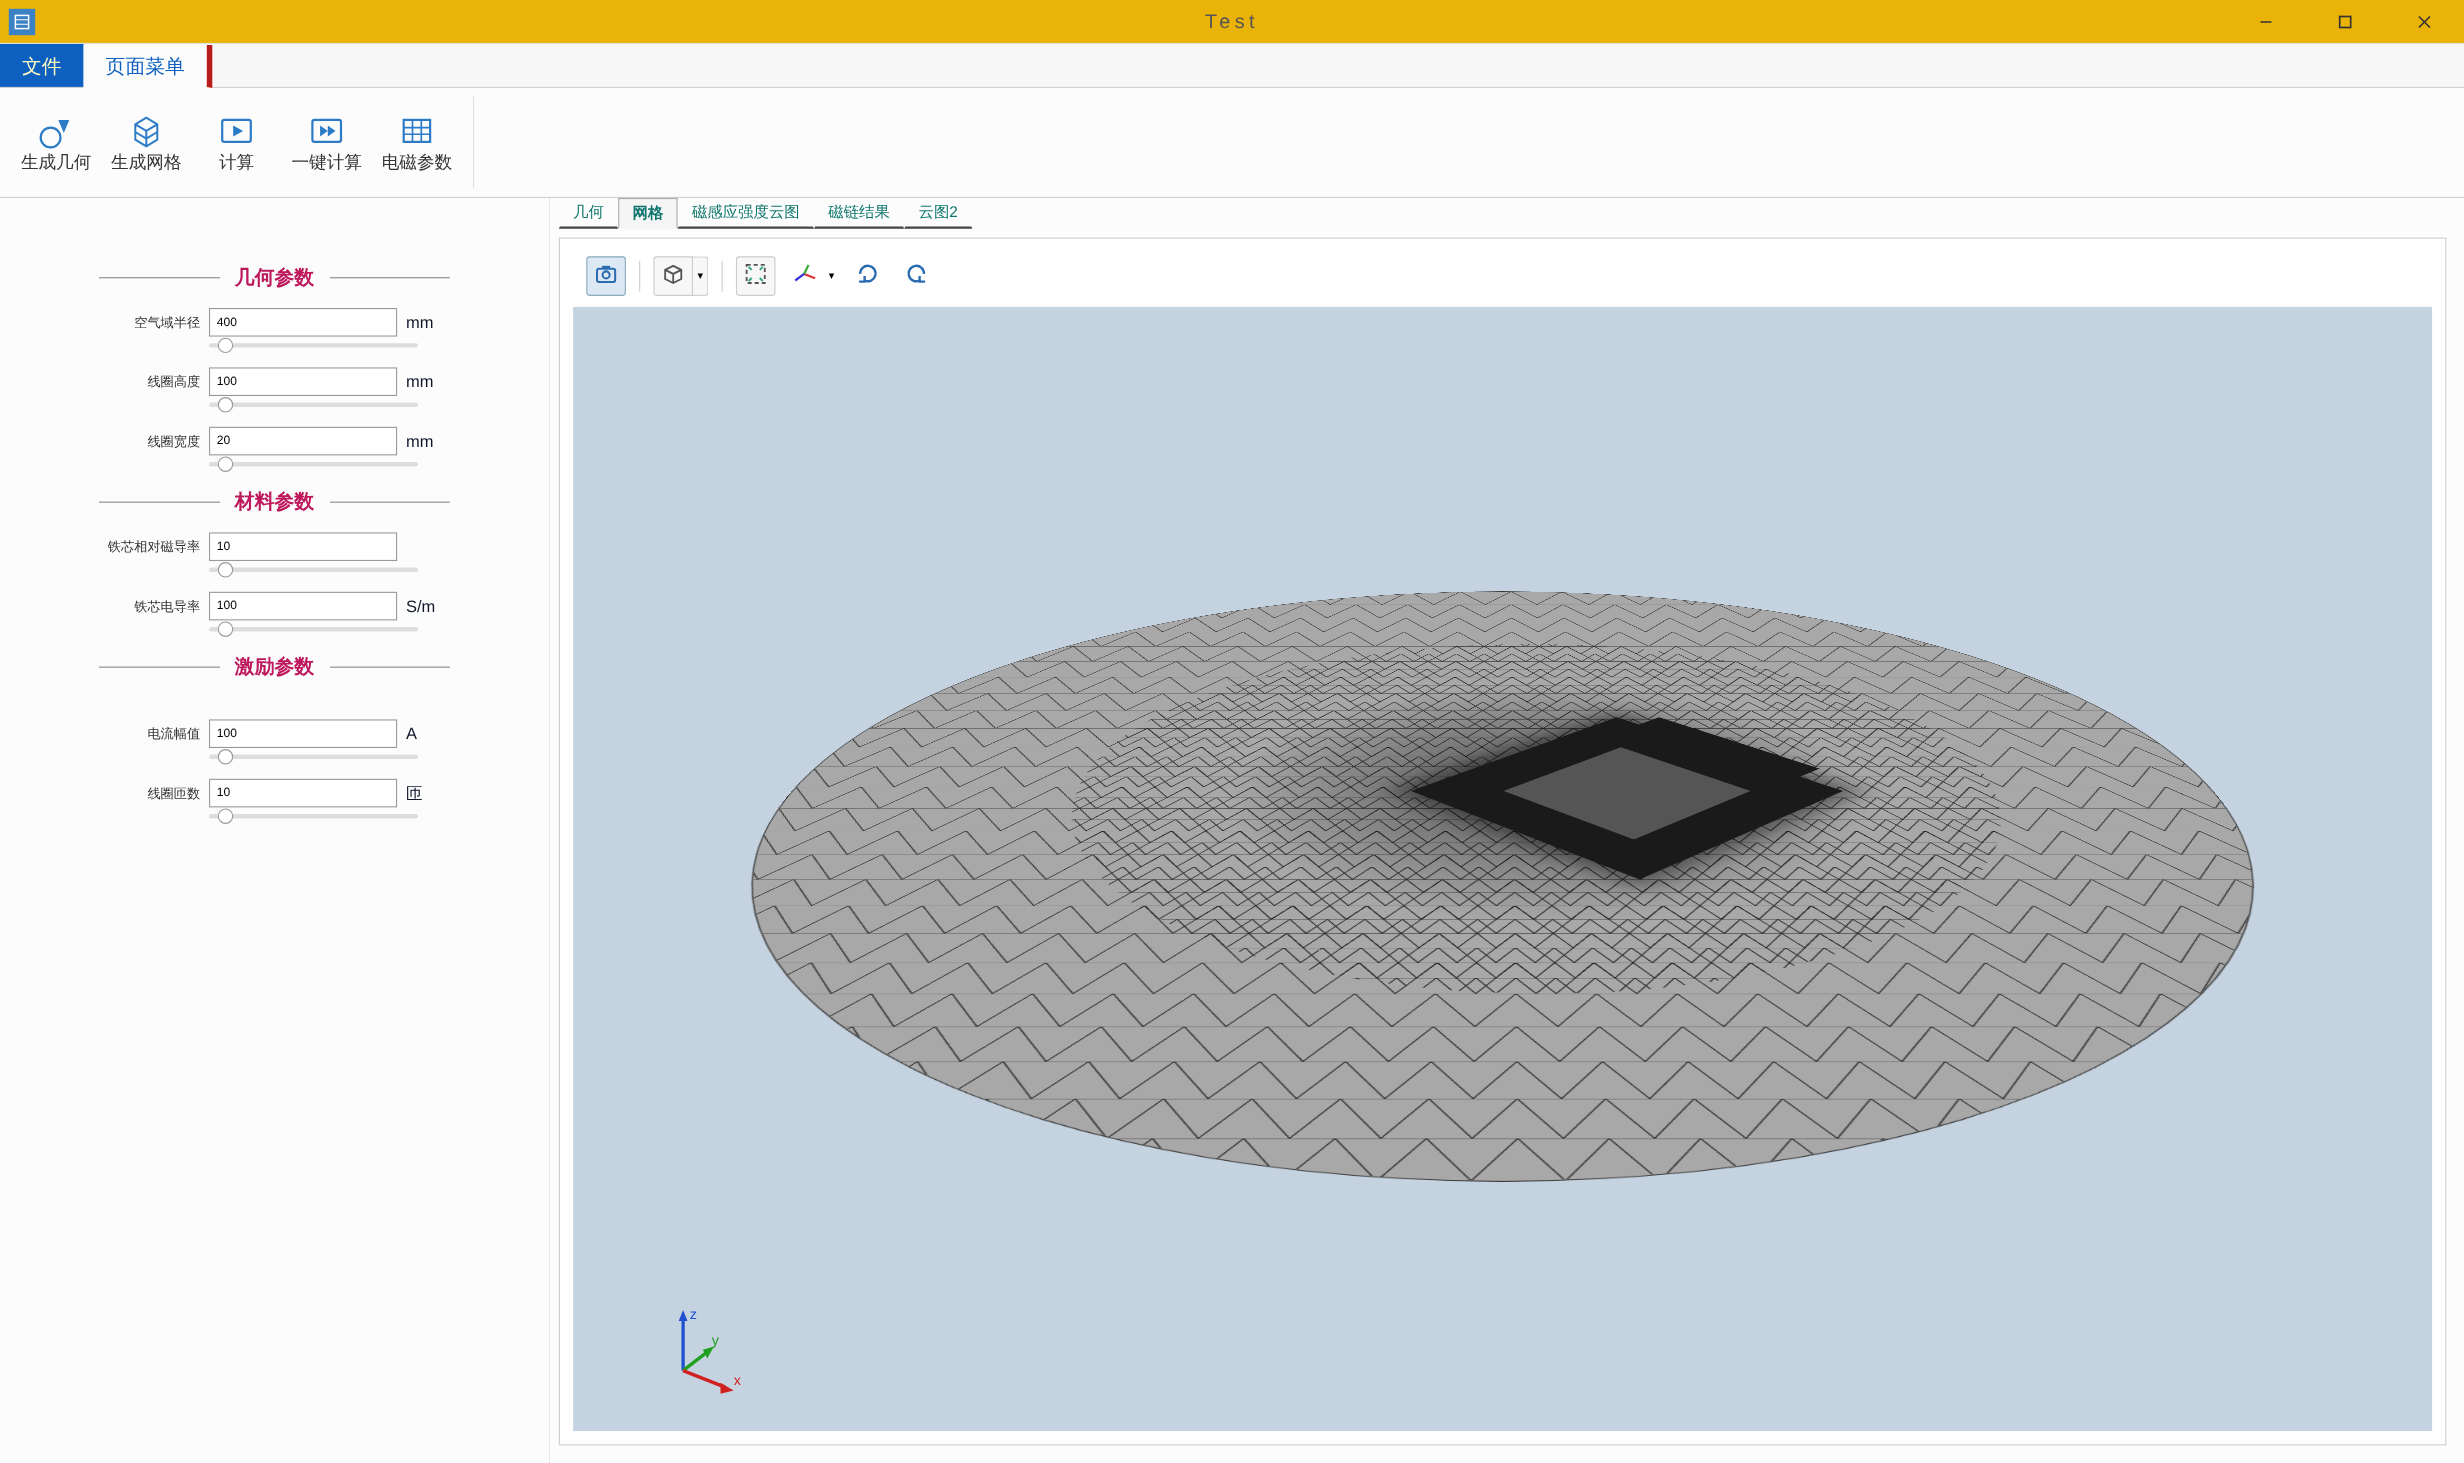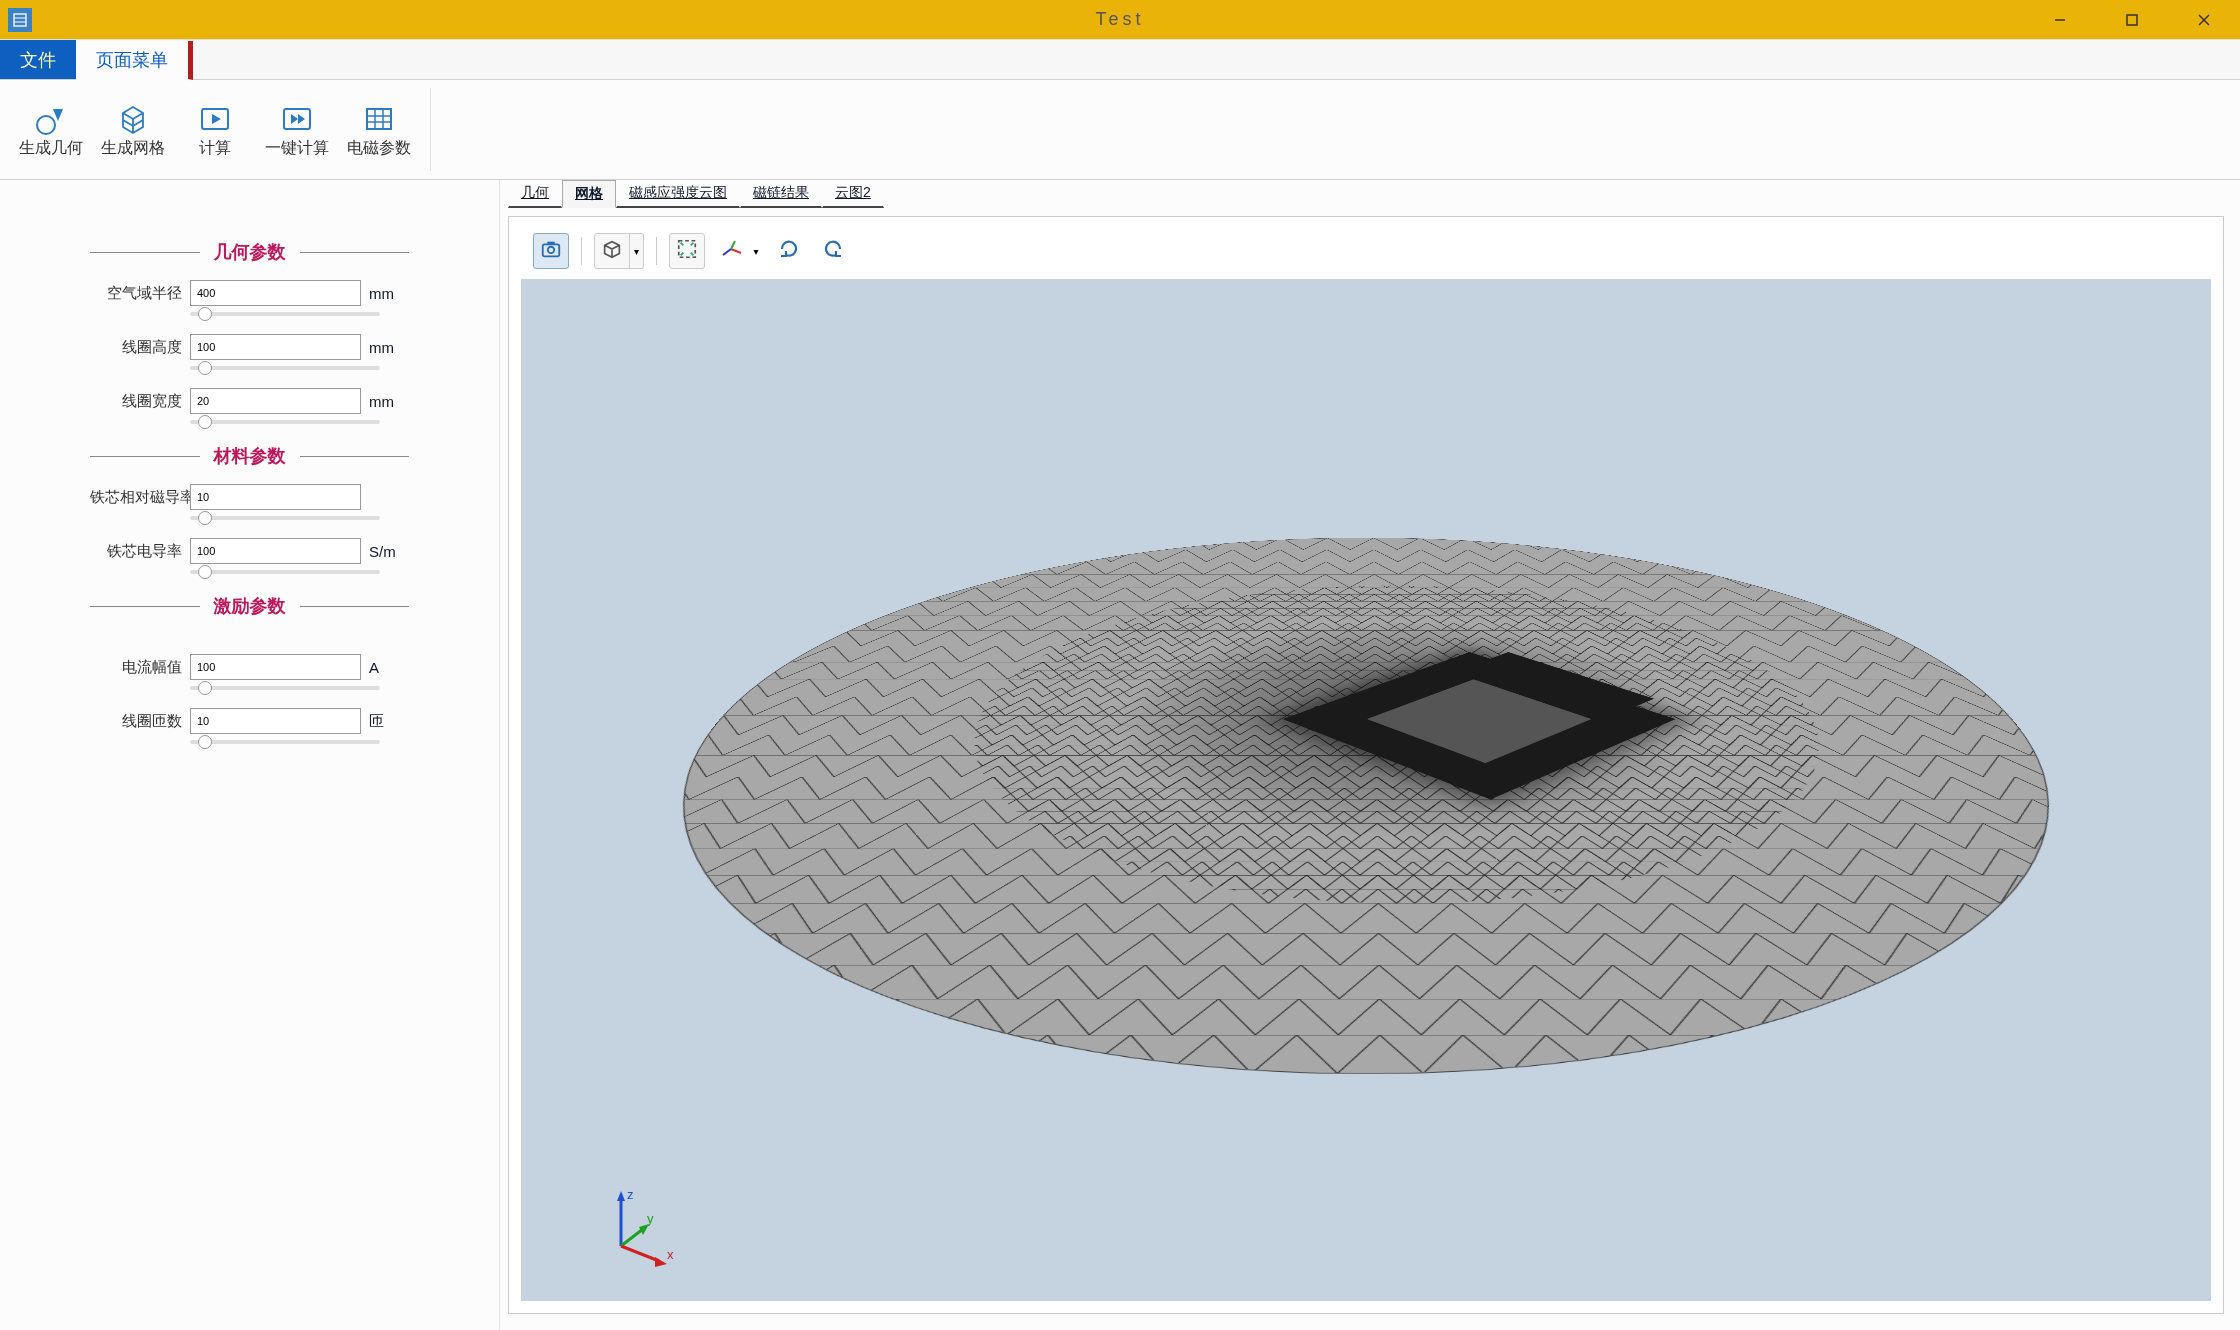--- a/index.html
+++ b/index.html
@@ -28,30 +28,30 @@
 
 
 .main { display: flex; height: calc(100% - 180px); }
 
 
 .sidebar { width: 500px; background: #fcfcfc; padding: 40px 90px 40px 90px; overflow-y: auto; border-right: 1px solid #e8e8e8; }
 .section-header { display: flex; align-items: center; margin: 20px 0 16px; }
 .section-line { flex: 1; height: 1px; background: #888; }
 .section-title { padding: 0 14px; font-size: 18px; font-weight: bold; color: #be185d; }
 .param-row { display: flex; align-items: center; margin-bottom: 6px; gap: 8px; }
-.param-label { font-size: 15px; color: #333; white-space: nowrap; width: 92px; text-align: right; }
+.param-label { font-size: 12px; color: #333; white-space: nowrap; width: 92px; text-align: right; }
 .param-input { flex: 1; height: 26px; border: 1px solid #999; padding: 0 6px; font-size: 11px; background: white; }
 .param-unit { font-size: 15px; color: #0f172a; width: 40px; }
 .param-slider { margin: 0 0 18px 100px; width: 190px; height: 4px; background: #ddd; border-radius: 2px; position: relative; }
 .param-slider::before { content: ''; position: absolute; width: 12px; height: 12px; background: #fff; border: 1px solid #999; border-radius: 50%; top: -5px; left: 8px; }
 
 
 .content { flex: 1; background: #fcfcfc; display: flex; flex-direction: column; }
 .content-tabs { height: 28px; display: flex; align-items: flex-end; padding-left: 8px; gap: 0; font-size: 14px; }
-.content-tab { padding: 4px 12px; cursor: pointer; border: 1px solid transparent; border-bottom: 2px solid #444; color: #0f172a; text-decoration: underline; }
+.content-tab { padding: 4px 12px; cursor: pointer; border: 1px solid transparent; border-bottom: 2px solid #444; color: #0f766e; }
 .content-tab.active { background: #f5f5f5; border: 1px solid #aaa; border-bottom: 1px solid #f5f5f5; font-weight: bold; }
 
 .viewer-frame { flex: 1; margin: 8px 16px 16px 8px; border: 1px solid #ccc; background: white; padding: 12px; display: flex; flex-direction: column; }
 .viewer-toolbar { height: 44px; display: flex; align-items: center; gap: 8px; padding-left: 12px; }
 .vt-btn { width: 36px; height: 36px; border: 1px solid #ccc; background: #f7f7f7; display: flex; align-items: center; justify-content: center; cursor: pointer; border-radius: 3px; }
 .vt-btn.active { background: #dde8f5; border-color: #8ab; }
 .vt-sep { width: 1px; height: 28px; background: #ccc; margin: 0 4px; }
 .vt-dd { display: flex; align-items: center; }
 .vt-dd-arrow { width: 14px; height: 36px; border: 1px solid #ccc; border-left: none; background: #f7f7f7; display: flex; align-items: center; justify-content: center; font-size: 10px; border-radius: 0 3px 3px 0; cursor: pointer; }
 

